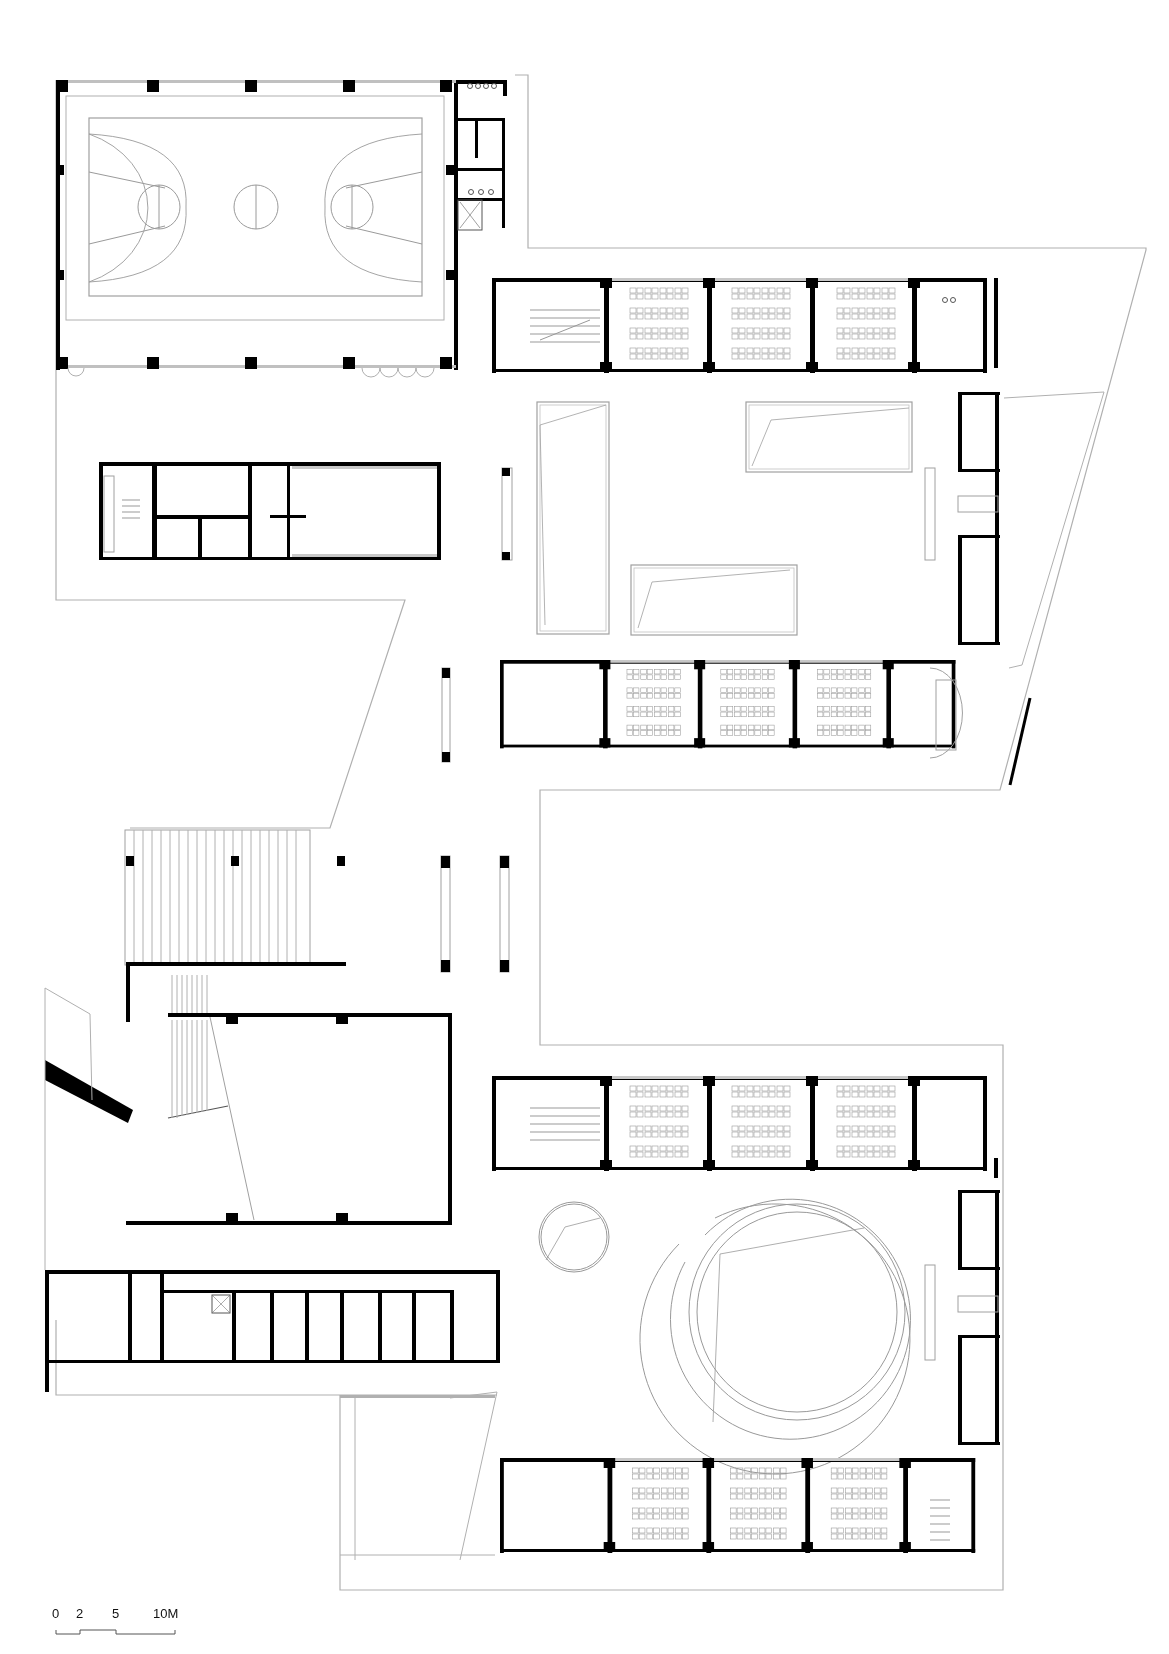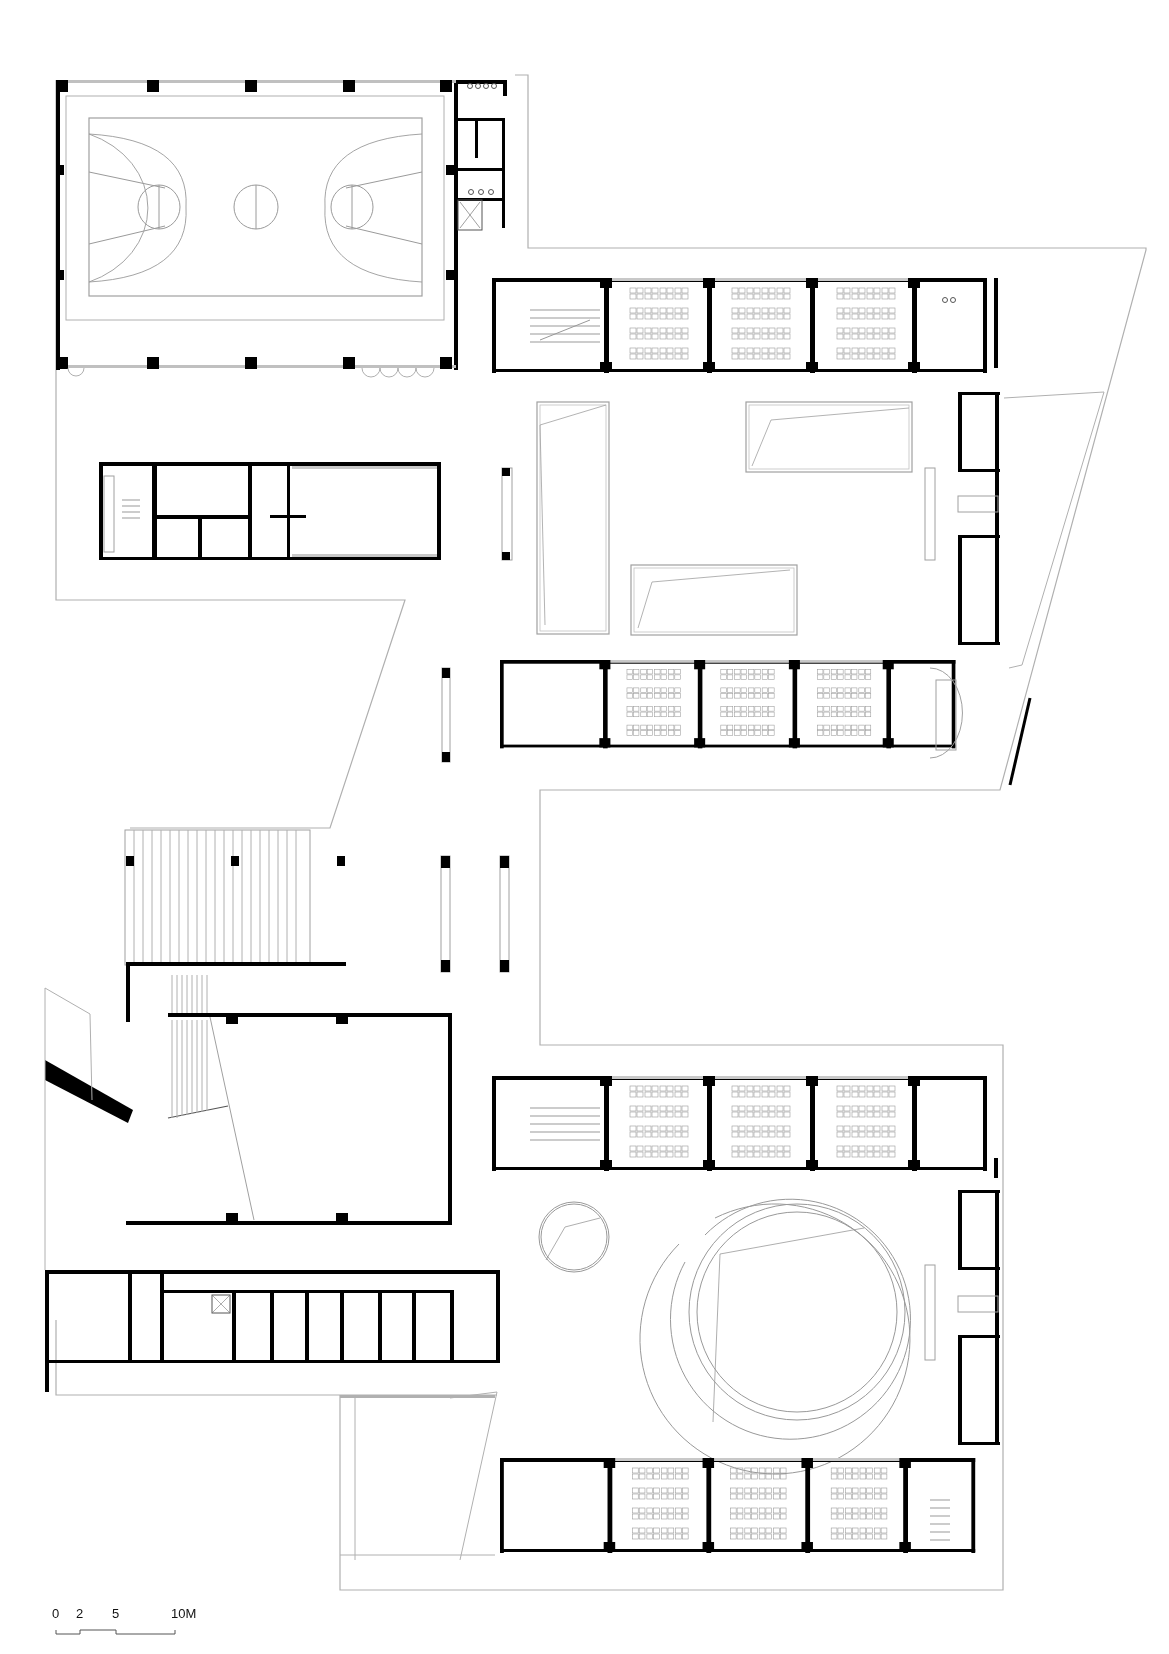--- a/index.html
+++ b/index.html
@@ -356,13 +356,13 @@
   </g>
 
   <g>
     <polyline points="56,1630 56,1634 80,1634 80,1630 116,1630 116,1634 175,1634 175,1630" fill="none" stroke="#555" stroke-width="1"></polyline>
   </g>
 </svg>
 
 <div class="scale-label" style="left:52px; top:1606px;">0</div>
 <div class="scale-label" style="left:76px; top:1606px;">2</div>
 <div class="scale-label" style="left:112px; top:1606px;">5</div>
-<div class="scale-label" style="left:171px; top:1606px;">10M</div>
+<div class="scale-label" style="left:153px; top:1606px;">10M</div>
 
 </body></html>

